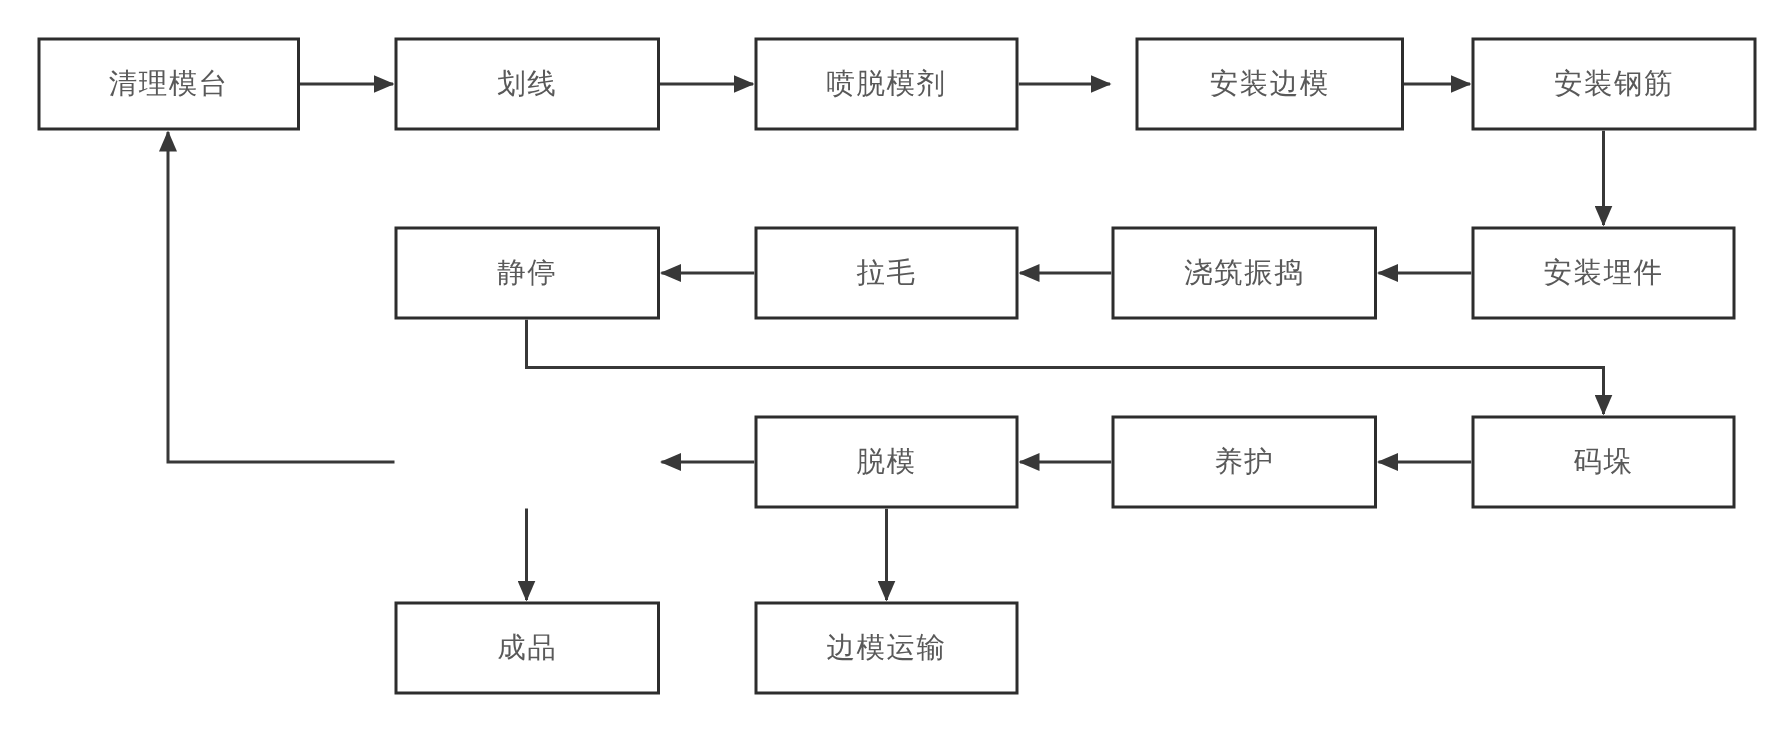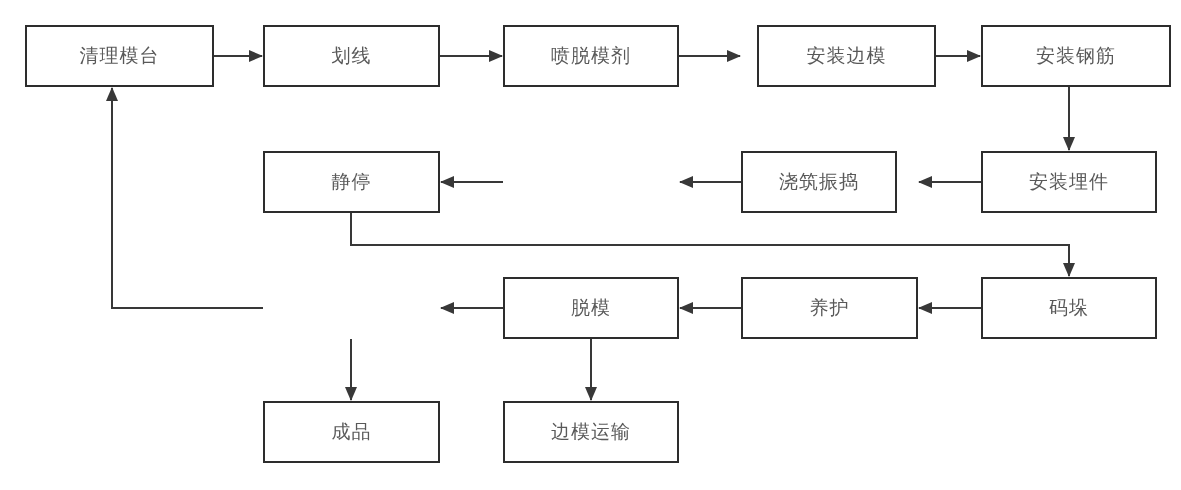--- a/index.html
+++ b/index.html
@@ -72,40 +72,43 @@
       <polyline points="503,182 441,182" marker-end="url(#arrowhead)"></polyline>
       <polyline points="351,213 351,245 1069,245 1069,276" marker-end="url(#arrowhead)"></polyline>
       <polyline points="981,308 919,308" marker-end="url(#arrowhead)"></polyline>
       <polyline points="741,308 680,308" marker-end="url(#arrowhead)"></polyline>
       <polyline points="503,308 441,308" marker-end="url(#arrowhead)"></polyline>
       <polyline points="263,308 112,308 112,88" marker-end="url(#arrowhead)"></polyline>
       <polyline points="351,339 351,400" marker-end="url(#arrowhead)"></polyline>
       <polyline points="591,339 591,400" marker-end="url(#arrowhead)"></polyline>
     </svg>
 
-  <div class="node" style="left:25px;  top:25px;  width:189px">
+  <div class="node" style="left:25px;  top:25px;  width:175px">
     <span class="node-label">清理模台</span>
   </div>
   <div class="node" style="left:263px; top:25px;  width:177px">
     <span class="node-label">划线</span>
   </div>
   <div class="node" style="left:503px; top:25px;  width:176px">
     <span class="node-label">喷脱模剂</span>
   </div>
   <div class="node" style="left:757px; top:25px;  width:179px">
     <span class="node-label">安装边模</span>
   </div>
   <div class="node" style="left:981px; top:25px;  width:190px">
     <span class="node-label">安装钢筋</span>
   </div>
 
   <div class="node" style="left:263px; top:151px; width:177px">
     <span class="node-label">静停</span>
   </div>
-  <div class="node" style="left:741px; top:151px; width:156px">
+  <div class="node" style="left:503px; top:151px; width:176px">
+    <span class="node-label">拉毛</span>
+  </div>
+  <div class="node" style="left:741px; top:151px; width:177px">
     <span class="node-label">浇筑振捣</span>
   </div>
   <div class="node" style="left:981px; top:151px; width:176px">
     <span class="node-label">安装埋件</span>
   </div>
 
   <div class="node" style="left:503px; top:277px; width:176px">
     <span class="node-label">脱模</span>
   </div>
   <div class="node" style="left:981px; top:277px; width:176px">

